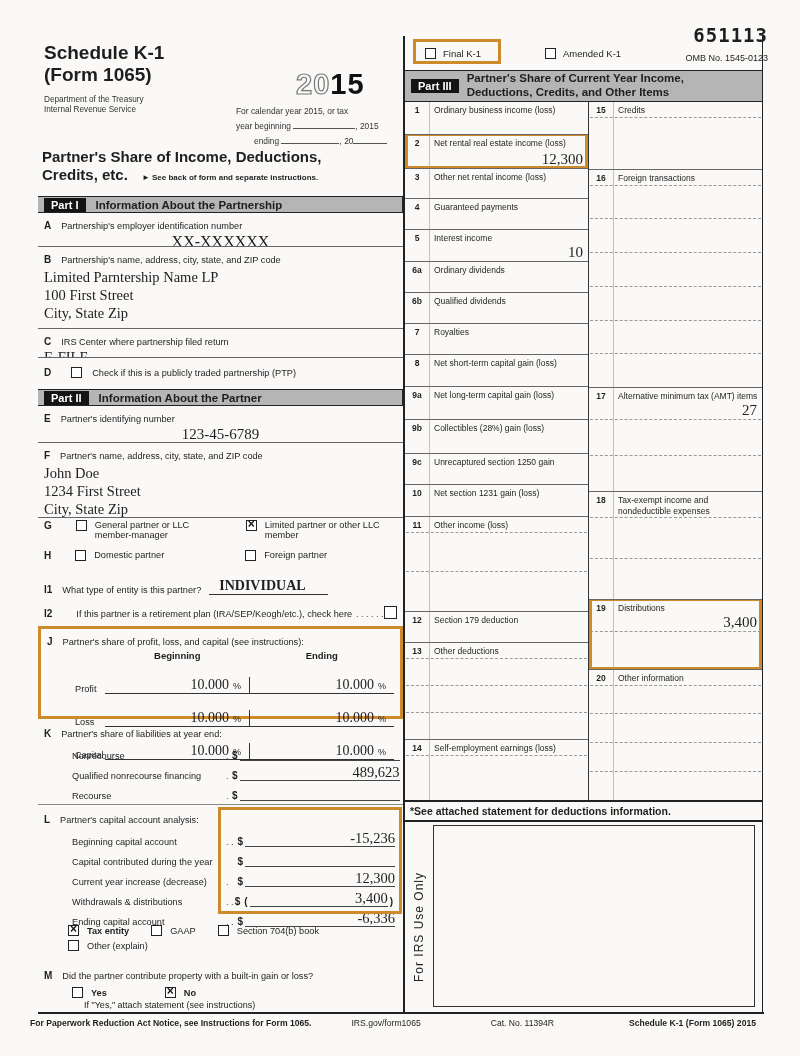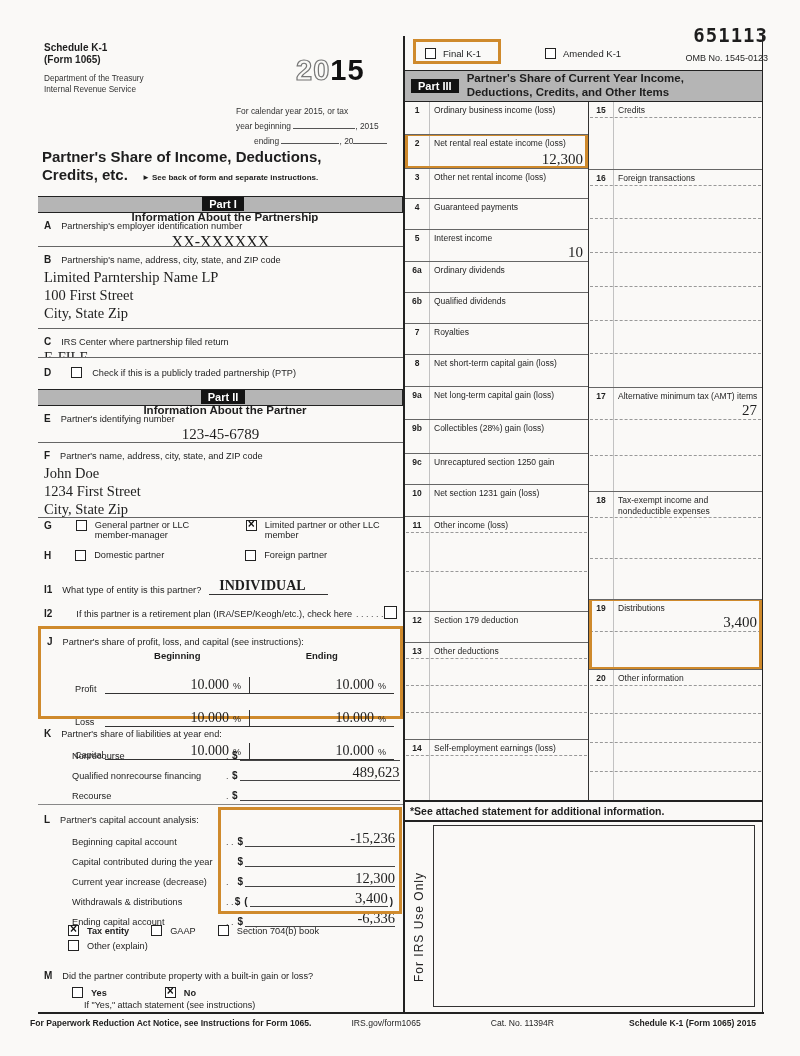--- a/index.html
+++ b/index.html
@@ -3,23 +3,23 @@
 <meta charset="utf-8">
 <style>
   :root { --hl:#cf8a2c; --ink:#1e1e1e; --line:#444; }
   * { box-sizing:border-box; }
   body { margin:0; width:800px; height:1056px; background:#f6f5f2;
          font-family:"Liberation Sans",sans-serif; color:var(--ink); }
   .page { position:relative; width:800px; height:1056px; overflow:hidden; background:#faf9f7; }
 
   
   #schedblock { position:absolute; left:44px; top:42px; width:190px; }
-  .sched { font-weight:bold; font-size:10px; line-height:1.15; }
+  .sched { font-weight:bold; font-size:19px; line-height:1.15; }
   .dept { font-size:8.2px; color:#333; margin-top:9px; line-height:1.3; }
-  #yearblock { position:absolute; left:296px; top:54px; font-weight:bold; font-size:29px; letter-spacing:1px; }
+  #yearblock { position:absolute; left:296px; top:68px; font-weight:bold; font-size:29px; letter-spacing:1px; }
   .yr20 { color:#8b8b8b; -webkit-text-stroke:1.2px #777; color:transparent; }
   .yr15 { color:#111; }
   #calblock { position:absolute; left:236px; top:104px; width:165px; font-size:8.4px; color:#333; line-height:1.8; }
   .blank { display:inline-block; border-bottom:1px solid #555; height:8px; }
   #titleblock { position:absolute; left:42px; top:148px; width:360px; }
   .bigtitle { font-weight:bold; font-size:15px; line-height:1.2; }
   .titlerow { display:flex; align-items:flex-end; }
   .seeback { font-size:8px; font-weight:bold; margin:0 0 2px 14px; }
 
   #printcode { position:absolute; left:686px; top:24px; width:82px; text-align:right;
@@ -30,21 +30,21 @@
   .cb { display:inline-block; width:11px; height:11px; border:1.5px solid #222; background:#fff;
         position:relative; vertical-align:-2px; flex:0 0 auto; }
   .cb[data-checked="true"]::after { content:"×"; position:absolute; left:-1px; top:-4px; width:11px;
         text-align:center; font-size:12px; font-weight:bold; color:#111; }
   .letter { font-weight:bold; font-size:10px; margin-right:10px; }
   .flabel { font-size:9.2px; }
   .serif { font-family:"Liberation Serif",serif; }
 
   
   #leftcol { position:absolute; left:38px; top:196px; width:365px; }
-  .bar { height:17px; background:#b5b5b5; display:flex; align-items:center; border:1px solid #222; border-left:none;flex-direction:column; }
+  .bar { height:17px; background:#b5b5b5; display:flex; align-items:center; border:1px solid #222; border-left:none; }
   .chip { background:#141414; color:#fff; font-weight:bold; font-size:11px; padding:1px 7px; margin-left:6px; }
   .bartitle { font-weight:bold; font-size:11.5px; margin-left:10px; }
   .frow { position:relative; padding:2px 6px; border-bottom:1px solid #666; overflow:hidden; }
   .noline { border-bottom:none; }
   .cval { text-align:center; font-size:16px; }
   .addr { font-size:14.5px; line-height:1.25; margin-top:1px; }
   .optrow { display:flex; padding:2px 6px; overflow:hidden; }
   .opt { display:flex; gap:8px; font-size:9.2px; white-space:pre-line; }
   .i1val { font-weight:bold; font-size:14px; border-bottom:1.5px solid #333; padding:0 22px 0 10px; margin-left:8px; }
   .dots { flex:1; overflow:hidden; white-space:nowrap; font-size:9px; color:#444; padding:0 4px; min-width:0; }
@@ -565,21 +565,21 @@
             </div>
             <div class="ival"></div>
             <div class="fill"></div>
             <div class="fill"></div>
             <div class="fill"></div>
             <div class="fill"></div>
           </div>
       </div>
     </div>
 
-    <div id="seeattached">*See attached statement for additional information.</div>
+    <div id="seeattached">*See attached statement for deductions information.</div>
 
     <div id="irsbox">
       <span class="vert">For IRS Use Only</span>
       <div id="irsinner"></div>
     </div>
   </div>
 
   <div id="bline"></div>
 
   <div id="footer">

